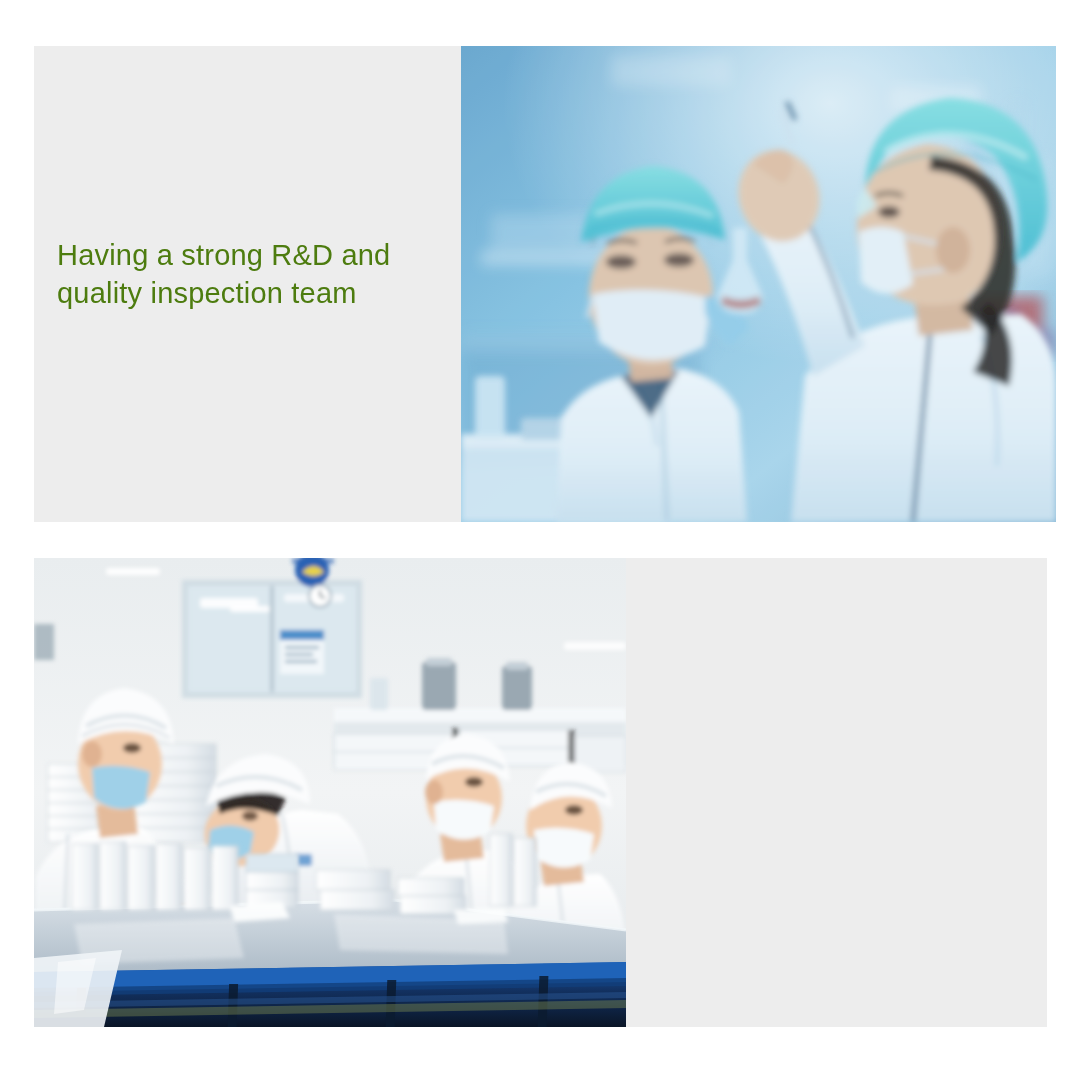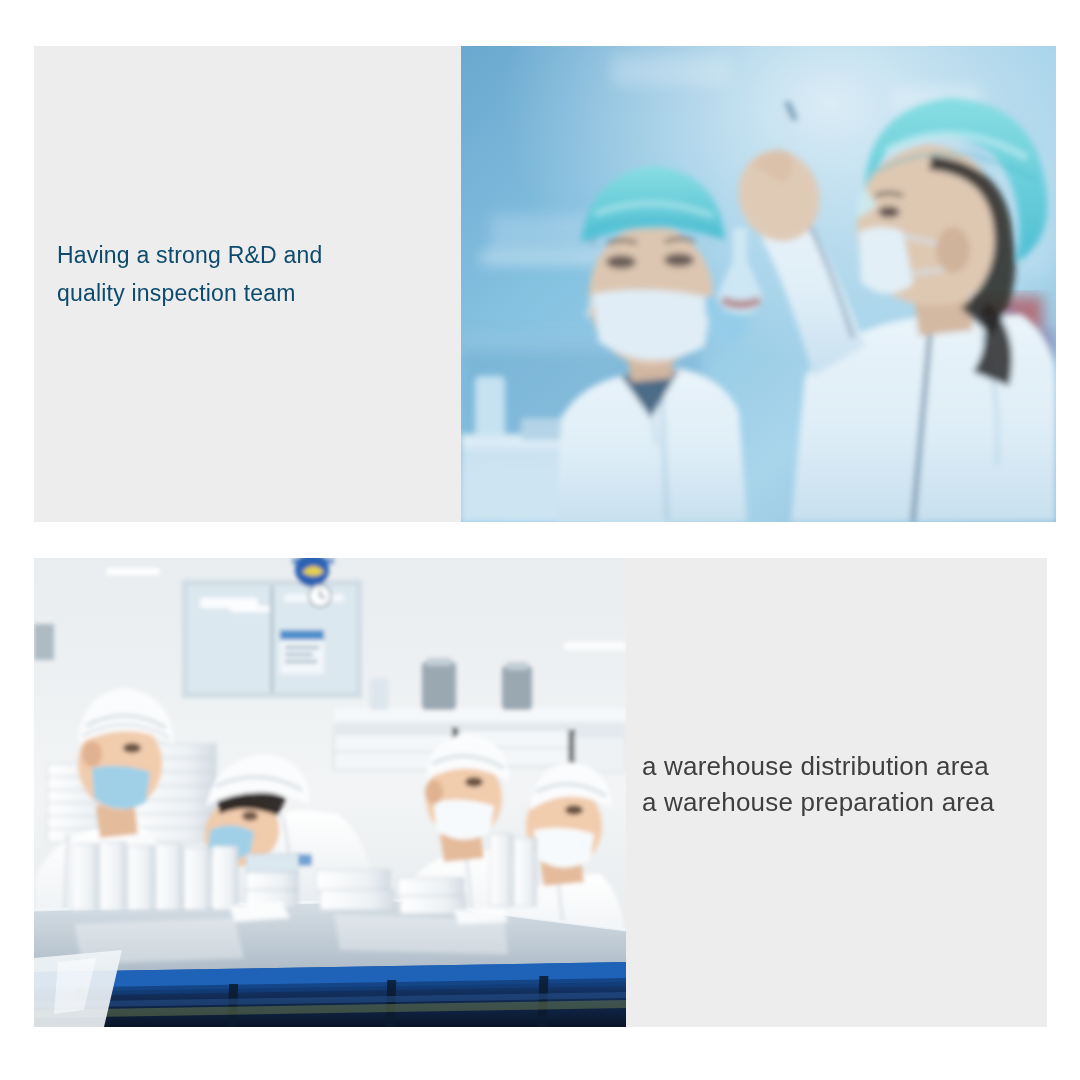--- a/index.html
+++ b/index.html
@@ -27,22 +27,22 @@
     width: 1022px;
     height: 476px;
     background: #ededed;
   }
 
   .top-caption {
     position: absolute;
     left: 23px;       
     top: 190px;
     width: 400px;
-    color: #0c4a6e;
-    font-size: 23px;
+    color: #4d7c0f;
+    font-size: 29px;
     line-height: 38px;
     letter-spacing: 0.2px;
     font-weight: 400;
     white-space: pre-line;
   }
 
   .top-photo {
     position: absolute;
     right: 0;
     top: 0;
@@ -462,17 +462,15 @@
           <rect x="520" y="418" width="9" height="51" fill="#0B1B30" transform="skewX(-2)"></rect>
           <path d="M0 452 L592 442 L592 450 L0 460 Z" fill="#8C9A52" opacity="0.45"></path>
           <path d="M0 444 L592 434 L592 440 L0 450 Z" fill="#2E5D9E" opacity="0.5"></path>
         </g>
 
         <path d="M0 400 L88 392 L70 469 L0 469 Z" fill="#F0F4F7" opacity="0.9"></path>
         <path d="M24 404 L62 400 L50 452 L20 456 Z" fill="#FFFFFF" opacity="0.5"></path>
       </svg>
     </div>
 
-    <div class="bottom-caption">a warehouse distribution area
-a warehouse preparation area</div>
   </div>
 
 </div>
 
 </body></html>

